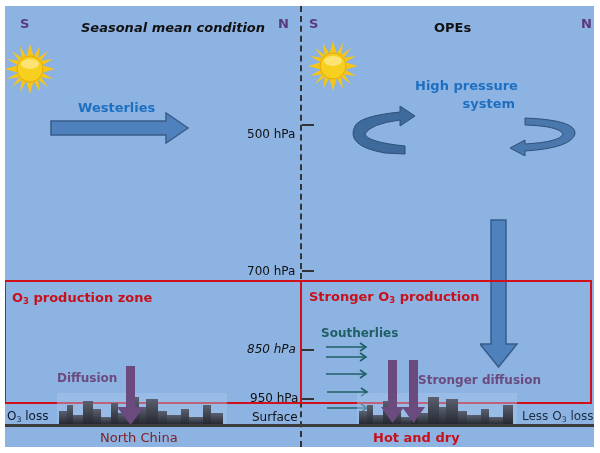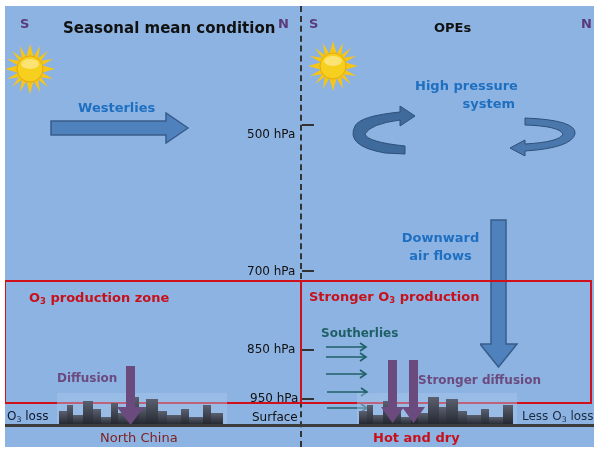--- a/index.html
+++ b/index.html
@@ -18,21 +18,21 @@
 </head>
 <body>
 
 <div id="canvas">
 
   <div class="t" style="left:15px;top:11px;font-size:13px;color:#5a3a7a;">S</div>
   <div class="t" style="left:273px;top:11px;font-size:13px;color:#5a3a7a;">N</div>
   <div class="t" style="left:304px;top:11px;font-size:13px;color:#5a3a7a;">S</div>
   <div class="t" style="left:576px;top:11px;font-size:13px;color:#5a3a7a;">N</div>
 
-  <div class="t" style="left:58px;top:15px;font-size:15px;color:#111;">Seasonal mean condition</div>
+  <div class="t" style="left:76px;top:15px;font-size:13px;color:#111;font-style:italic;">Seasonal mean condition</div>
   <div class="t" style="left:429px;top:15px;font-size:13px;color:#111;">OPEs</div>
 
   <svg style="position:absolute;left:0;top:38px;" width="50" height="50" viewBox="0 0 50 50">
     <g fill="#f5c518">
       <polygon points="25,0 29,14 21,14"></polygon>
         <polygon points="25,50 29,36 21,36"></polygon>
       <polygon points="0,25 14,21 14,29"></polygon>
         <polygon points="50,25 36,21 36,29"></polygon>
       <polygon points="7,7 18,15 15,18"></polygon>
         <polygon points="43,43 32,35 35,32"></polygon>
@@ -82,44 +82,40 @@
     <div>High pressure</div>
     <div>system</div>
   </div>
   <svg style="position:absolute;left:340px;top:100px;" width="240" height="50" viewBox="0 0 240 50">
 
     <path d="M10,20 Q0,40 40,47 L60,48 L60,40 Q22,36 20,28 Q25,18 55,14 L55,20 L70,10 L55,0 L55,6 Q15,10 10,20 Z" fill="#3e6a9c" stroke="#2e5078" stroke-width="1"></path>
 
     <path d="M180,12 Q232,14 230,28 Q226,42 180,45 L180,50 L165,42 L180,34 L180,38 Q215,36 218,28 Q214,20 180,19 Z" fill="#4a78ad" stroke="#2e5078" stroke-width="1"></path>
   </svg>
 
-  <div class="t" style="left:393px;top:223px;font-size:13px;color:#1f6fc0;text-align:center;width:85px;line-height:18px;">
-    <div>Downward</div>
-    <div>air flows</div>
-  </div>
   <svg style="position:absolute;left:475px;top:213px;" width="40" height="150" viewBox="0 0 40 150">
     <polygon points="8,1 23,1 23,125 34,125 15.5,148 -3,125 8,125" fill="#4f81bd" stroke="#385d8a" stroke-width="1.5" transform="translate(3,0)"></polygon>
   </svg>
 
   <div class="divider"></div>
   <div class="tick" style="top:118px;"></div>
   <div class="tick" style="top:264px;"></div>
   <div class="tick" style="top:343px;"></div>
   <div class="tick" style="top:392px;"></div>
 
   <div class="lvl" style="left:242px;top:122px;">500 hPa</div>
   <div class="lvl" style="left:242px;top:259px;">700 hPa</div>
-  <div class="lvl" style="left:242px;top:337px;">850 hPa</div>
+  <div class="lvl" style="left:242px;top:337px;font-style:italic;">850 hPa</div>
   <div class="lvl" style="left:245px;top:386px;">950 hPa</div>
   <div class="lvl" style="left:247px;top:405px;">Surface</div>
 
   <div class="zone" style="left:0;top:274px;width:297px;height:124px;border-left-width:1px;"></div>
   <div class="zone" style="left:295px;top:274px;width:292px;height:124px;"></div>
 
-  <div class="t" style="left:24px;top:285px;font-size:13px;color:#c8101a;">
+  <div class="t" style="left:7px;top:285px;font-size:13px;color:#c8101a;">
     <span>O</span><sub>3</sub><span> production zone</span>
   </div>
   <div class="t" style="left:304px;top:284px;font-size:13px;color:#c8101a;">
     <span>Stronger O</span><sub>3</sub><span> production</span>
   </div>
 
   <div class="t" style="left:316px;top:321px;font-size:12px;color:#1f5f66;">Southerlies</div>
   <svg style="position:absolute;left:320px;top:336px;" width="55" height="72" viewBox="0 0 55 72">
     <g stroke="#1f5f66" stroke-width="1.6" fill="none">
       <line x1="1" y1="5" x2="40" y2="5"></line>

